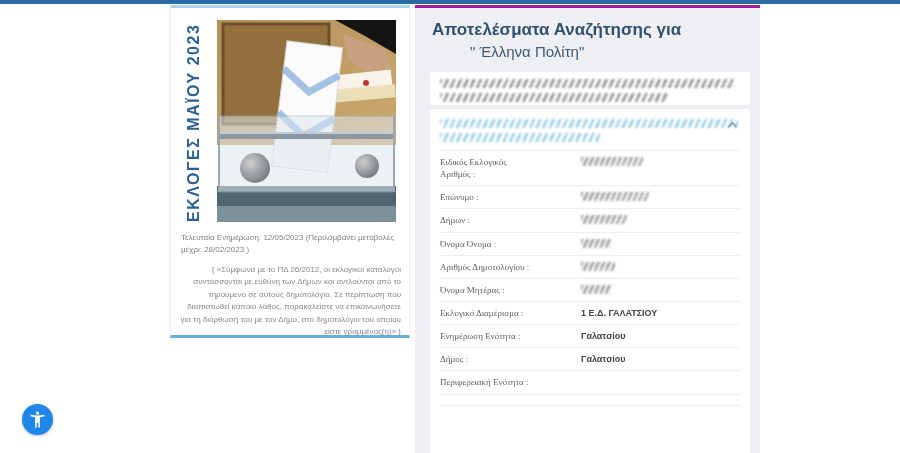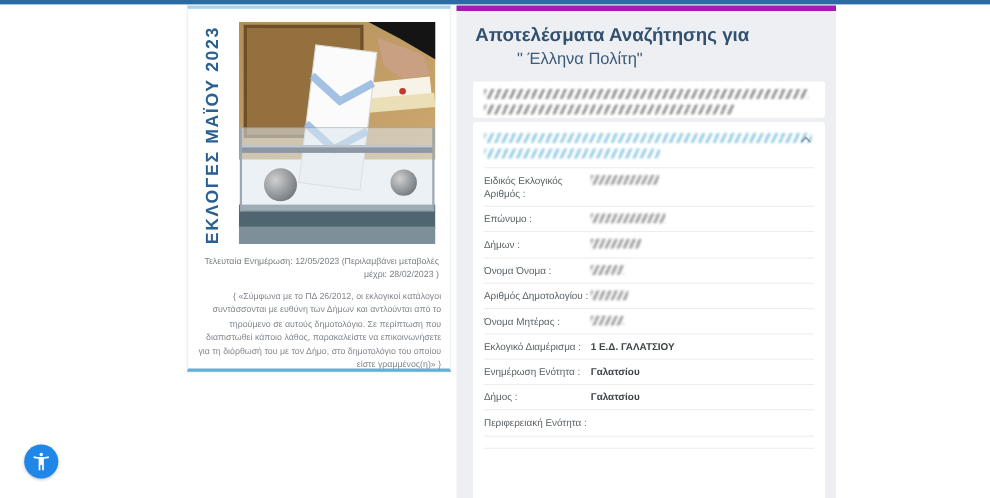--- a/index.html
+++ b/index.html
@@ -9,46 +9,46 @@
 
   
   .left-card{position:absolute;left:170px;top:5px;width:240px;height:333px;background:#fff;
              border-top:3px solid #a9d3e8;border-bottom:3px solid #65aed5;
              border-left:1px solid #eef0f3;border-right:1px solid #eef0f3;
              box-shadow:0 1px 3px rgba(0,0,0,.05);box-sizing:border-box;}
   .vtitle{position:absolute;left:14px;top:14px;height:200px;width:22px;
           writing-mode:vertical-rl;transform:rotate(180deg);
           font-size:16px;font-weight:bold;letter-spacing:1.5px;color:#2b6092;white-space:nowrap;}
   .photo{position:absolute;left:46px;top:12px;width:179px;height:202px;overflow:hidden;}
-  .update{position:absolute;left:10px;top:224px;width:218px;text-align:right;
+  .update{position:absolute;left:10px;top:224px;width:218px;text-align:left;
           font-size:8px;color:#7a7f85;line-height:1.5;}
   .note{position:absolute;left:8px;top:256px;width:222px;text-align:right;
         font-size:8px;color:#83888e;line-height:1.55;}
 
   
   .panel{position:absolute;left:415px;top:5px;width:345px;height:448px;background:#edeff3;
-         border-top:5px solid #a21caf;box-sizing:border-box;}
+         border-top:3px solid #a21caf;box-sizing:border-box;}
   .h1{margin:12px 0 0 17px;font-size:17px;font-weight:bold;color:#30506e;}
   .h2{margin:3px 0 0 55px;font-size:15px;color:#3c5a77;}
   .summary-row{position:absolute;left:15px;top:64px;width:320px;height:33px;background:#fff;
                border-radius:2px;padding:7px 10px 0;box-sizing:border-box;cursor:pointer;}
   .detail-card{position:absolute;left:15px;top:101px;width:320px;height:352px;background:#fff;
                border-radius:3px 3px 0 0;padding:8px 10px 0;box-sizing:border-box;}
   .card-header{position:relative;padding:2px 0 8px;cursor:pointer;}
   .chev{position:absolute;right:2px;top:4px;}
 
   .hatch{height:9px;border-radius:2px;filter:blur(1.1px);}
   .hatch.gray{background:repeating-linear-gradient(115deg,#8d8d8d 0 2px,#c9c9c9 2px 3px,rgba(0,0,0,0) 3px 6px);}
   .hatch.blue{background:repeating-linear-gradient(115deg,#8fc8e4 0 2px,#cfeaf6 2px 3px,rgba(0,0,0,0) 3px 6px);}
   .mb4{margin-bottom:5px;}
 
   .field-row{display:flex;align-items:flex-start;border-top:1px solid #ededf0;padding:5px 0;}
   .field-row:last-child{border-bottom:1px solid #ededf0;}
-  .field-label{width:97px;flex:none;color:#5a6268;font-size:9px;line-height:1.35;}
-  .field-value{font-size:9px;color:#3e444a;line-height:1.35;flex:1;}
+  .field-label{width:97px;flex:none;color:#5a6268;font-size:9px;line-height:1.35;font-family:Liberation Serif, serif;}
+  .field-value{font-size:9px;color:#3e444a;line-height:1.35;flex:1;margin-left:44px;}
   .field-value.bold{font-weight:bold;}
   .redact{height:9px;margin-top:1px;border-radius:1px;filter:blur(1.1px);
           background:repeating-linear-gradient(115deg,#9a9a9a 0 2px,#d0d0d0 2px 3px,rgba(0,0,0,0) 3px 5px);}
 
   
   .a11y{position:absolute;left:22px;top:404px;width:31px;height:31px;border-radius:50%;
         background:#1f87e8;border:none;display:flex;align-items:center;justify-content:center;
         cursor:pointer;box-shadow:0 1px 3px rgba(0,0,0,.25);padding:0;}
 </style>
 </head>

